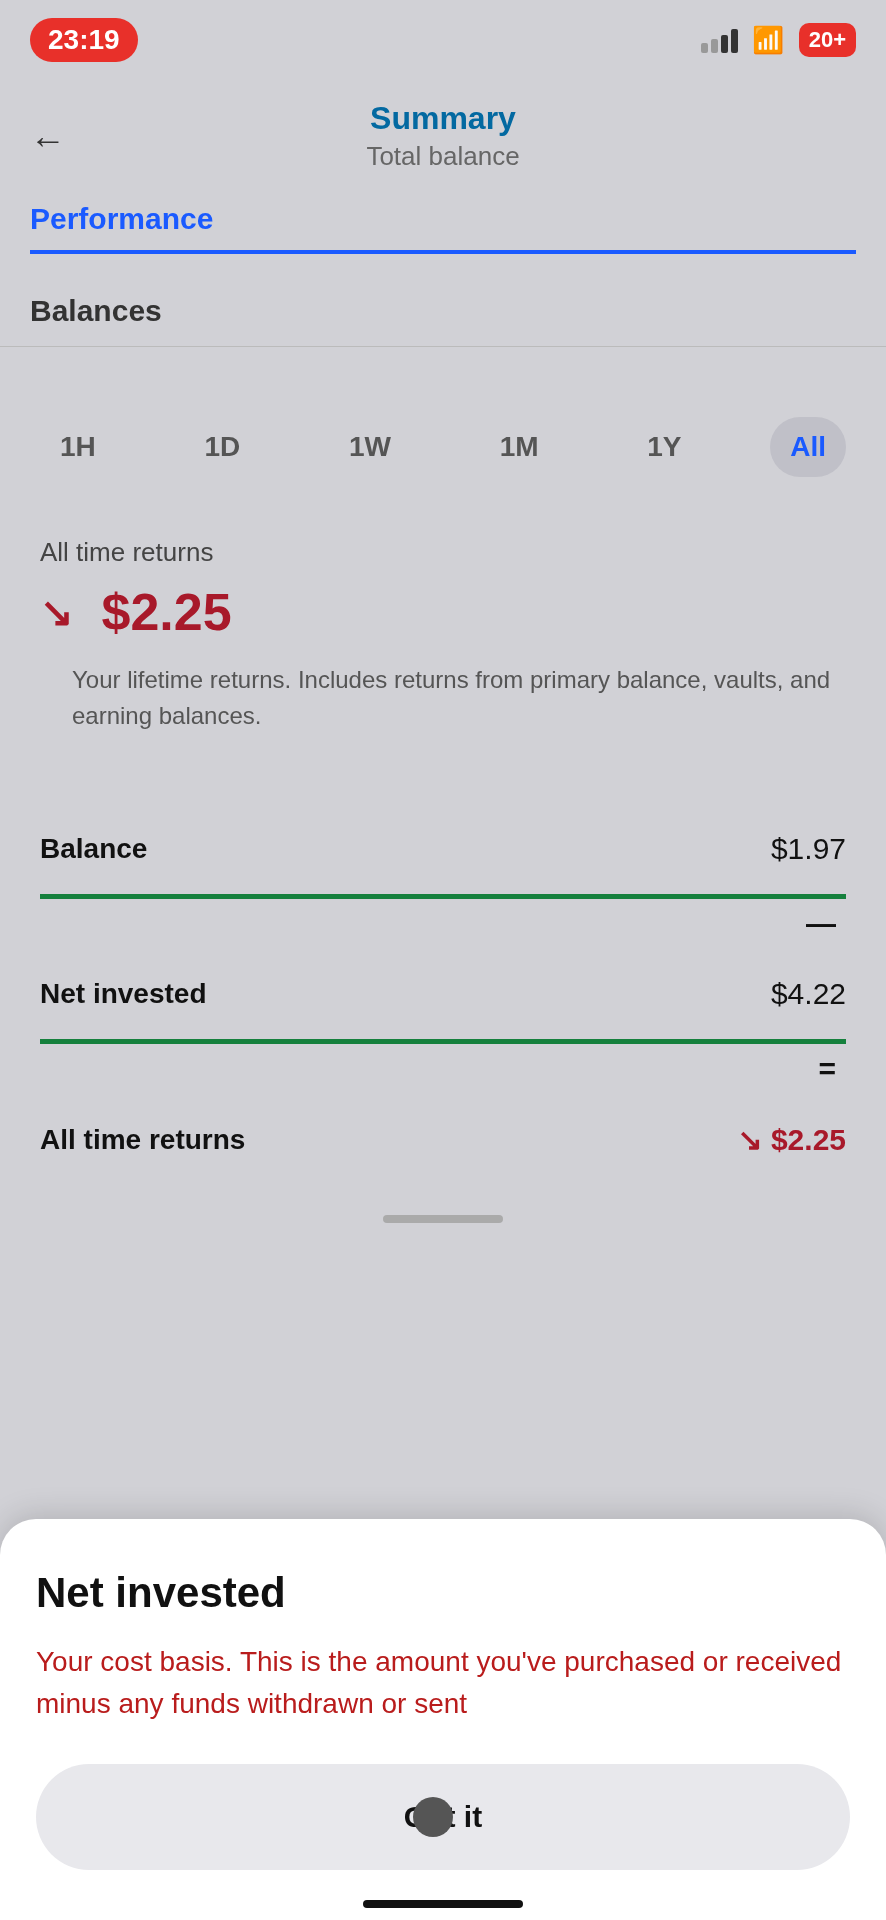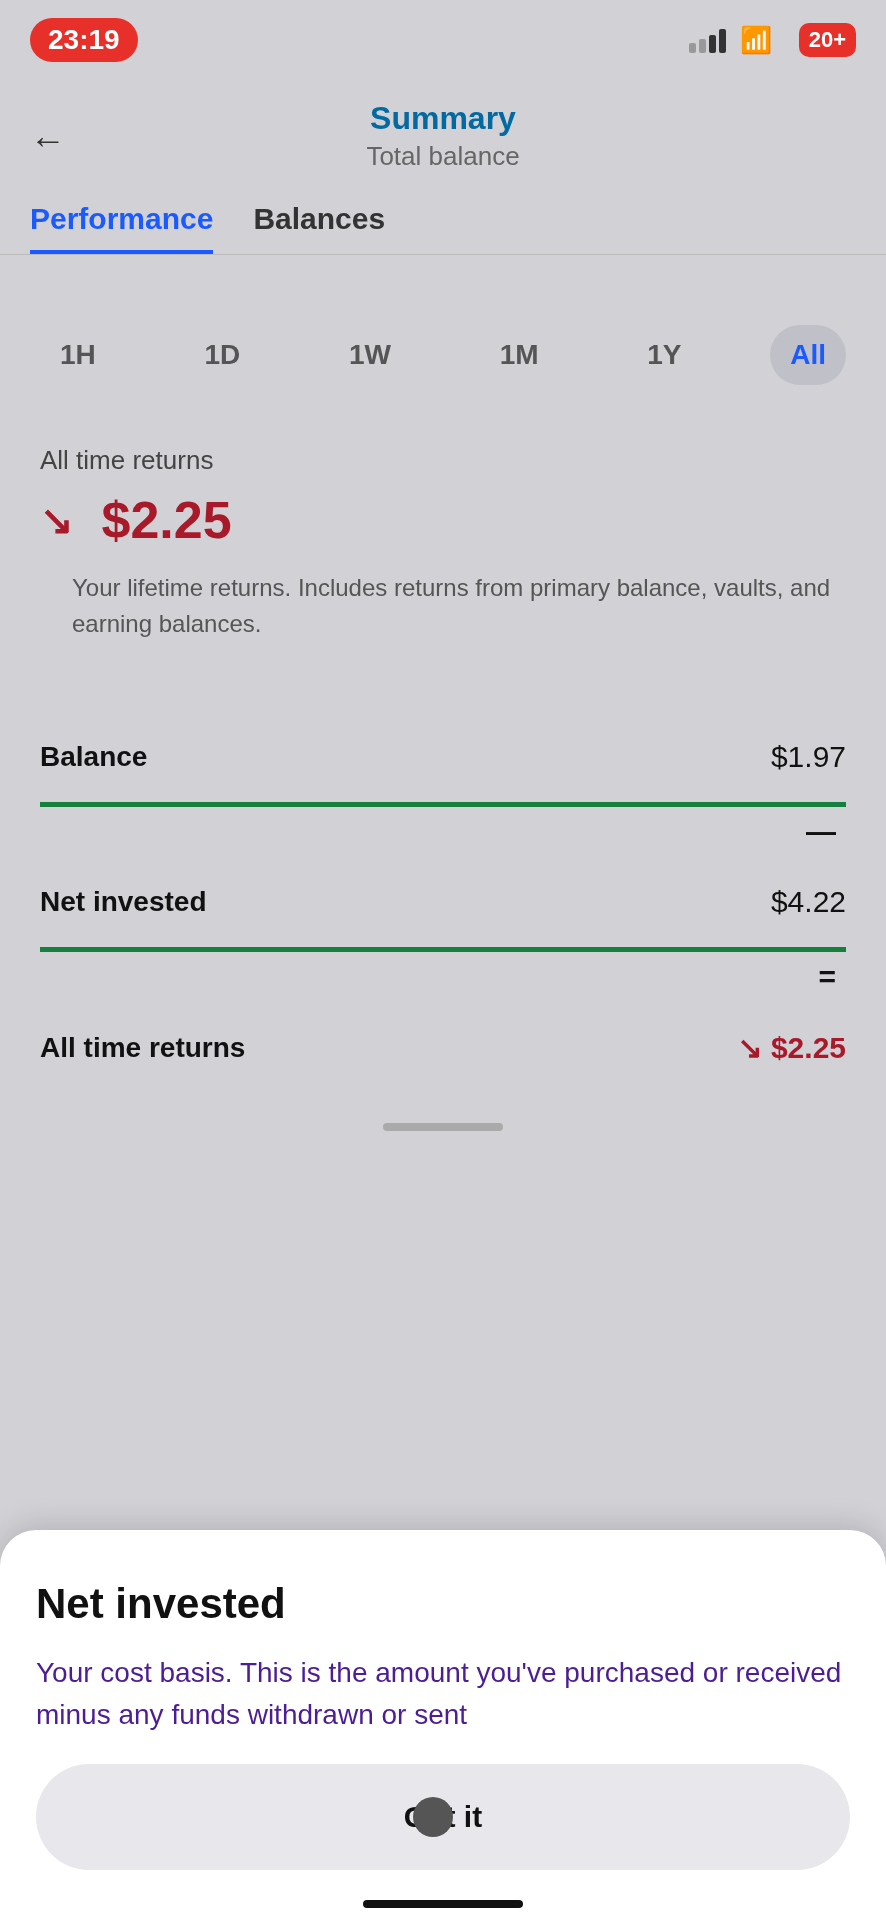--- a/index.html
+++ b/index.html
@@ -64,21 +64,20 @@
       color: #333;
     }
 
     .battery-badge {
       background: #e8302a;
       color: white;
       font-size: 22px;
       font-weight: 700;
       padding: 4px 10px;
       border-radius: 10px;
-      margin-left: 12px;
     }
 
     
     .header {
       background: #d1d1d6;
       padding: 20px 30px 0 30px;
       display: flex;
       align-items: center;
       justify-content: center;
       position: relative;
@@ -108,20 +107,21 @@
       color: #666;
       margin-top: 4px;
     }
 
     
     .tabs {
       background: #d1d1d6;
       display: flex;
       padding: 30px 30px 0 30px;
       gap: 40px;
+      flex-direction: column;
     }
 
     .tab {
       font-size: 30px;
       font-weight: 600;
       color: #333;
       padding-bottom: 14px;
       cursor: pointer;
       border-bottom: 4px solid transparent;
     }
@@ -283,23 +283,23 @@
 
     .sheet-title {
       font-size: 42px;
       font-weight: 700;
       color: #111;
       margin-bottom: 24px;
     }
 
     .sheet-description {
       font-size: 28px;
-      color: #4c1d95;
+      color: #b91c1c;
       line-height: 1.5;
-      margin-bottom: 28px;
+      margin-bottom: 39px;
     }
 
     .got-it-btn {
       width: 100%;
       background: #e8e8ec;
       border: none;
       border-radius: 60px;
       padding: 36px 0;
       font-size: 30px;
       font-weight: 600;

